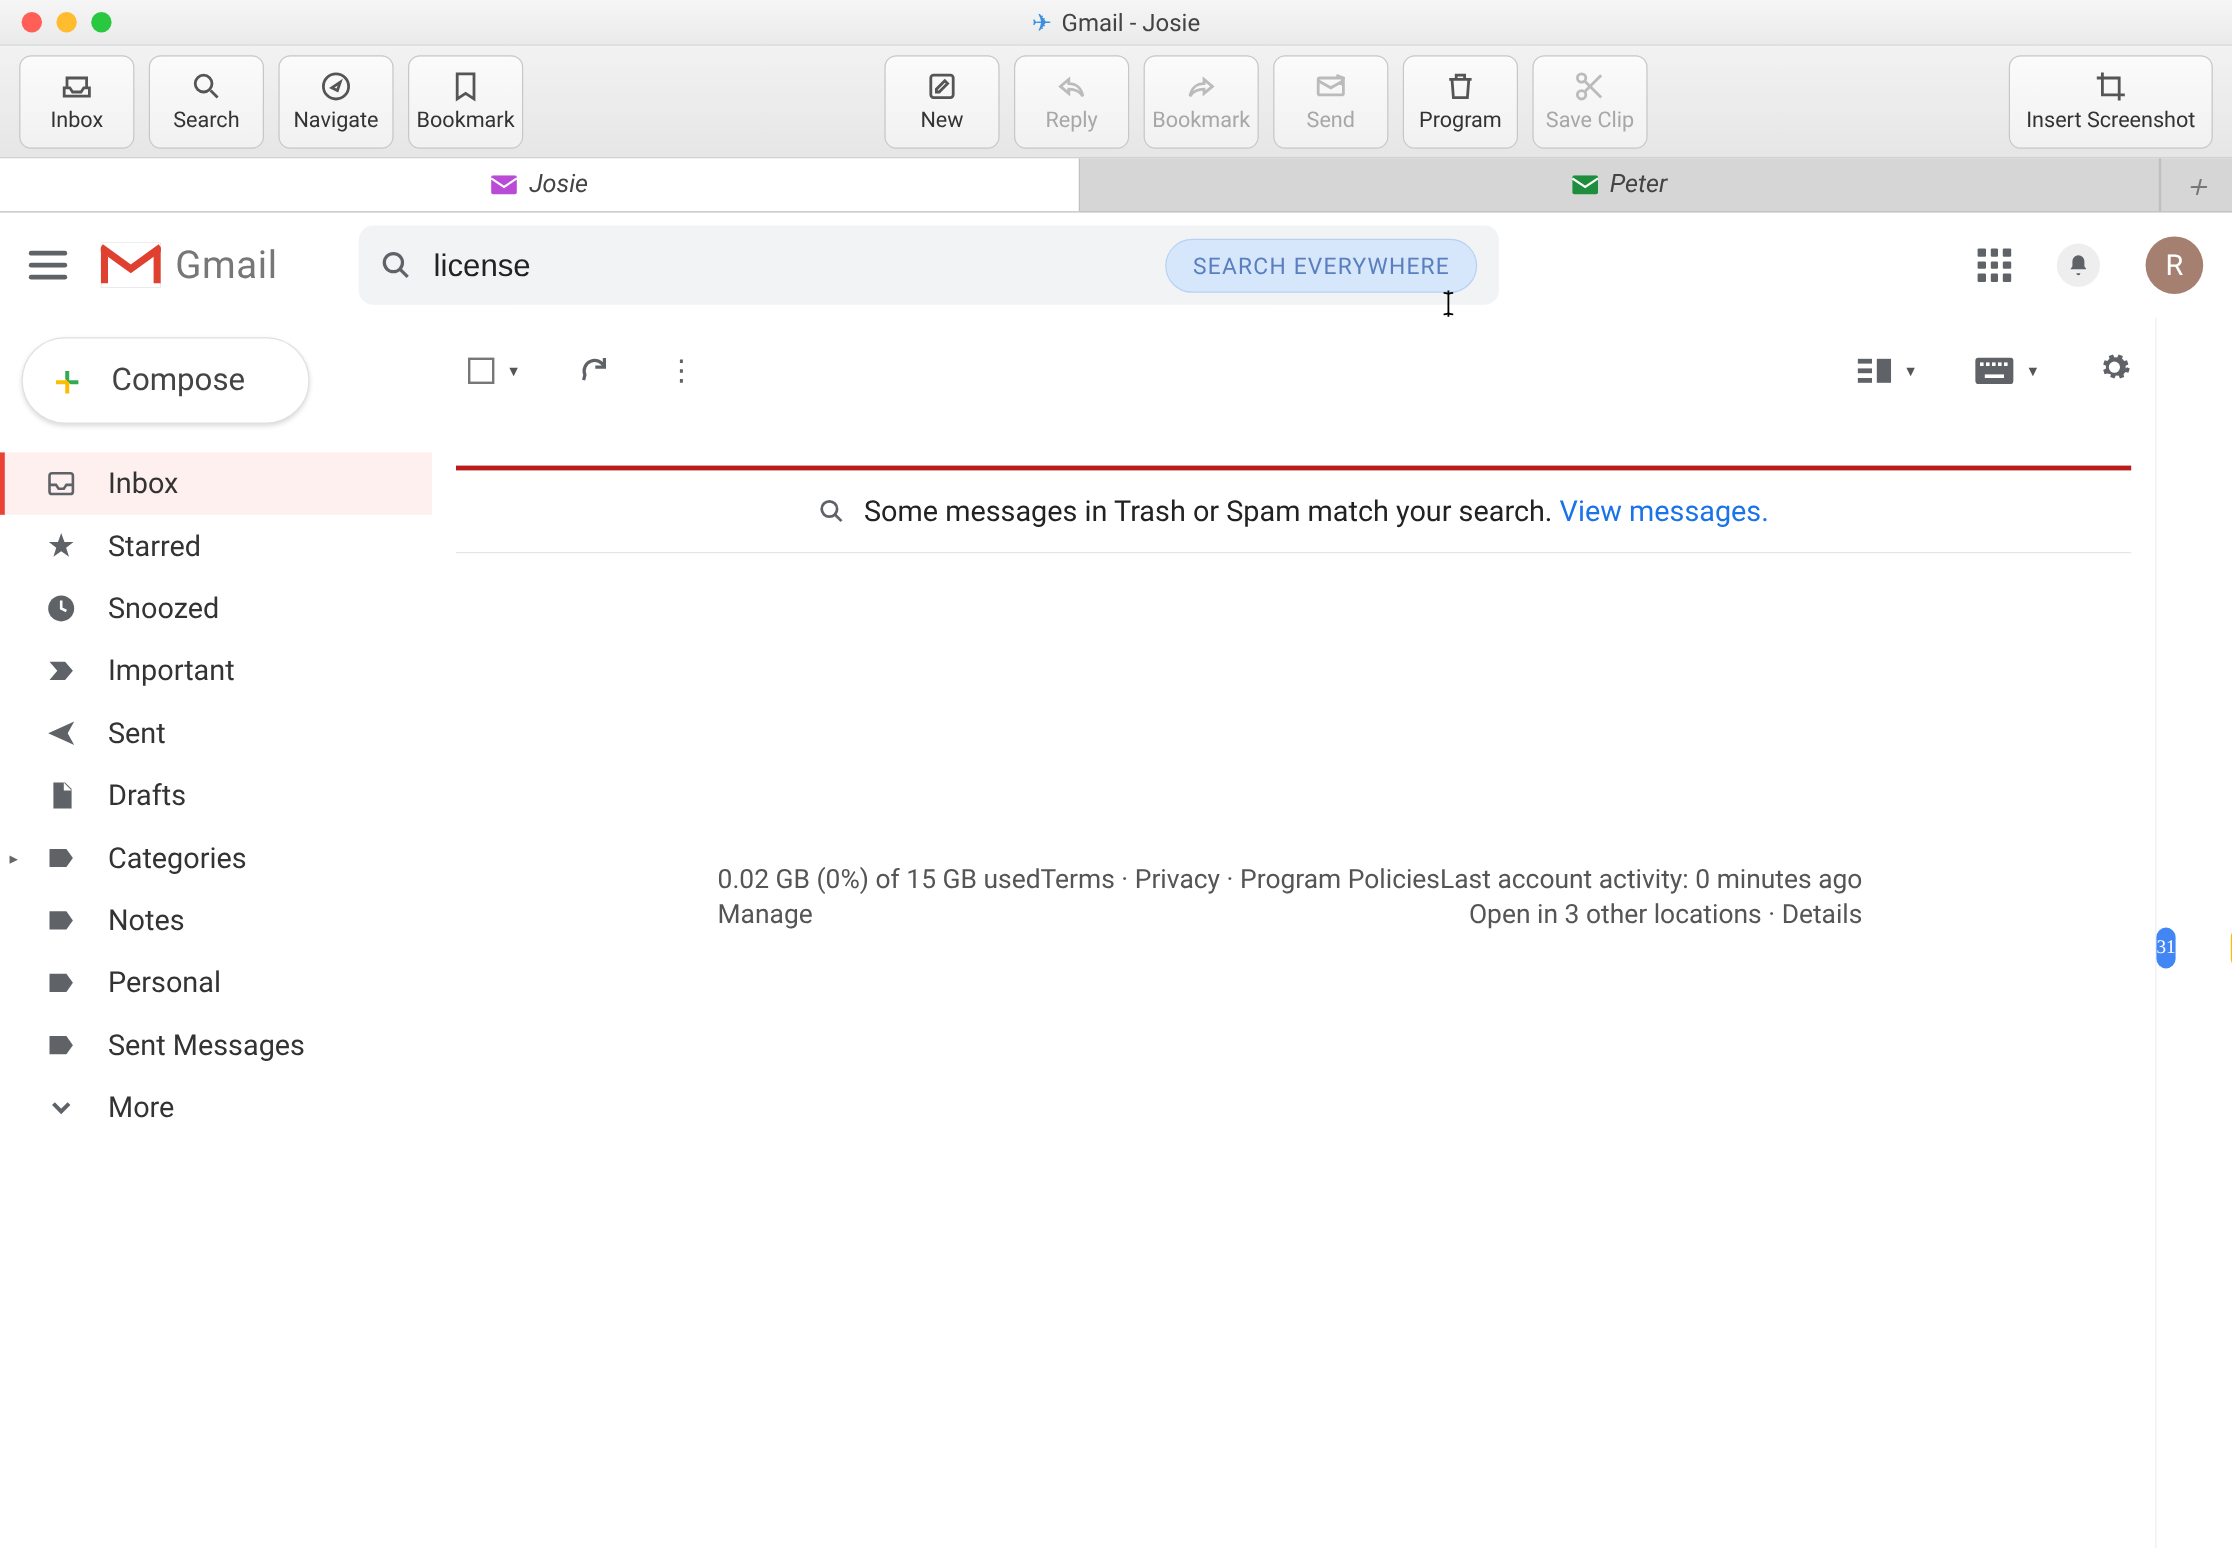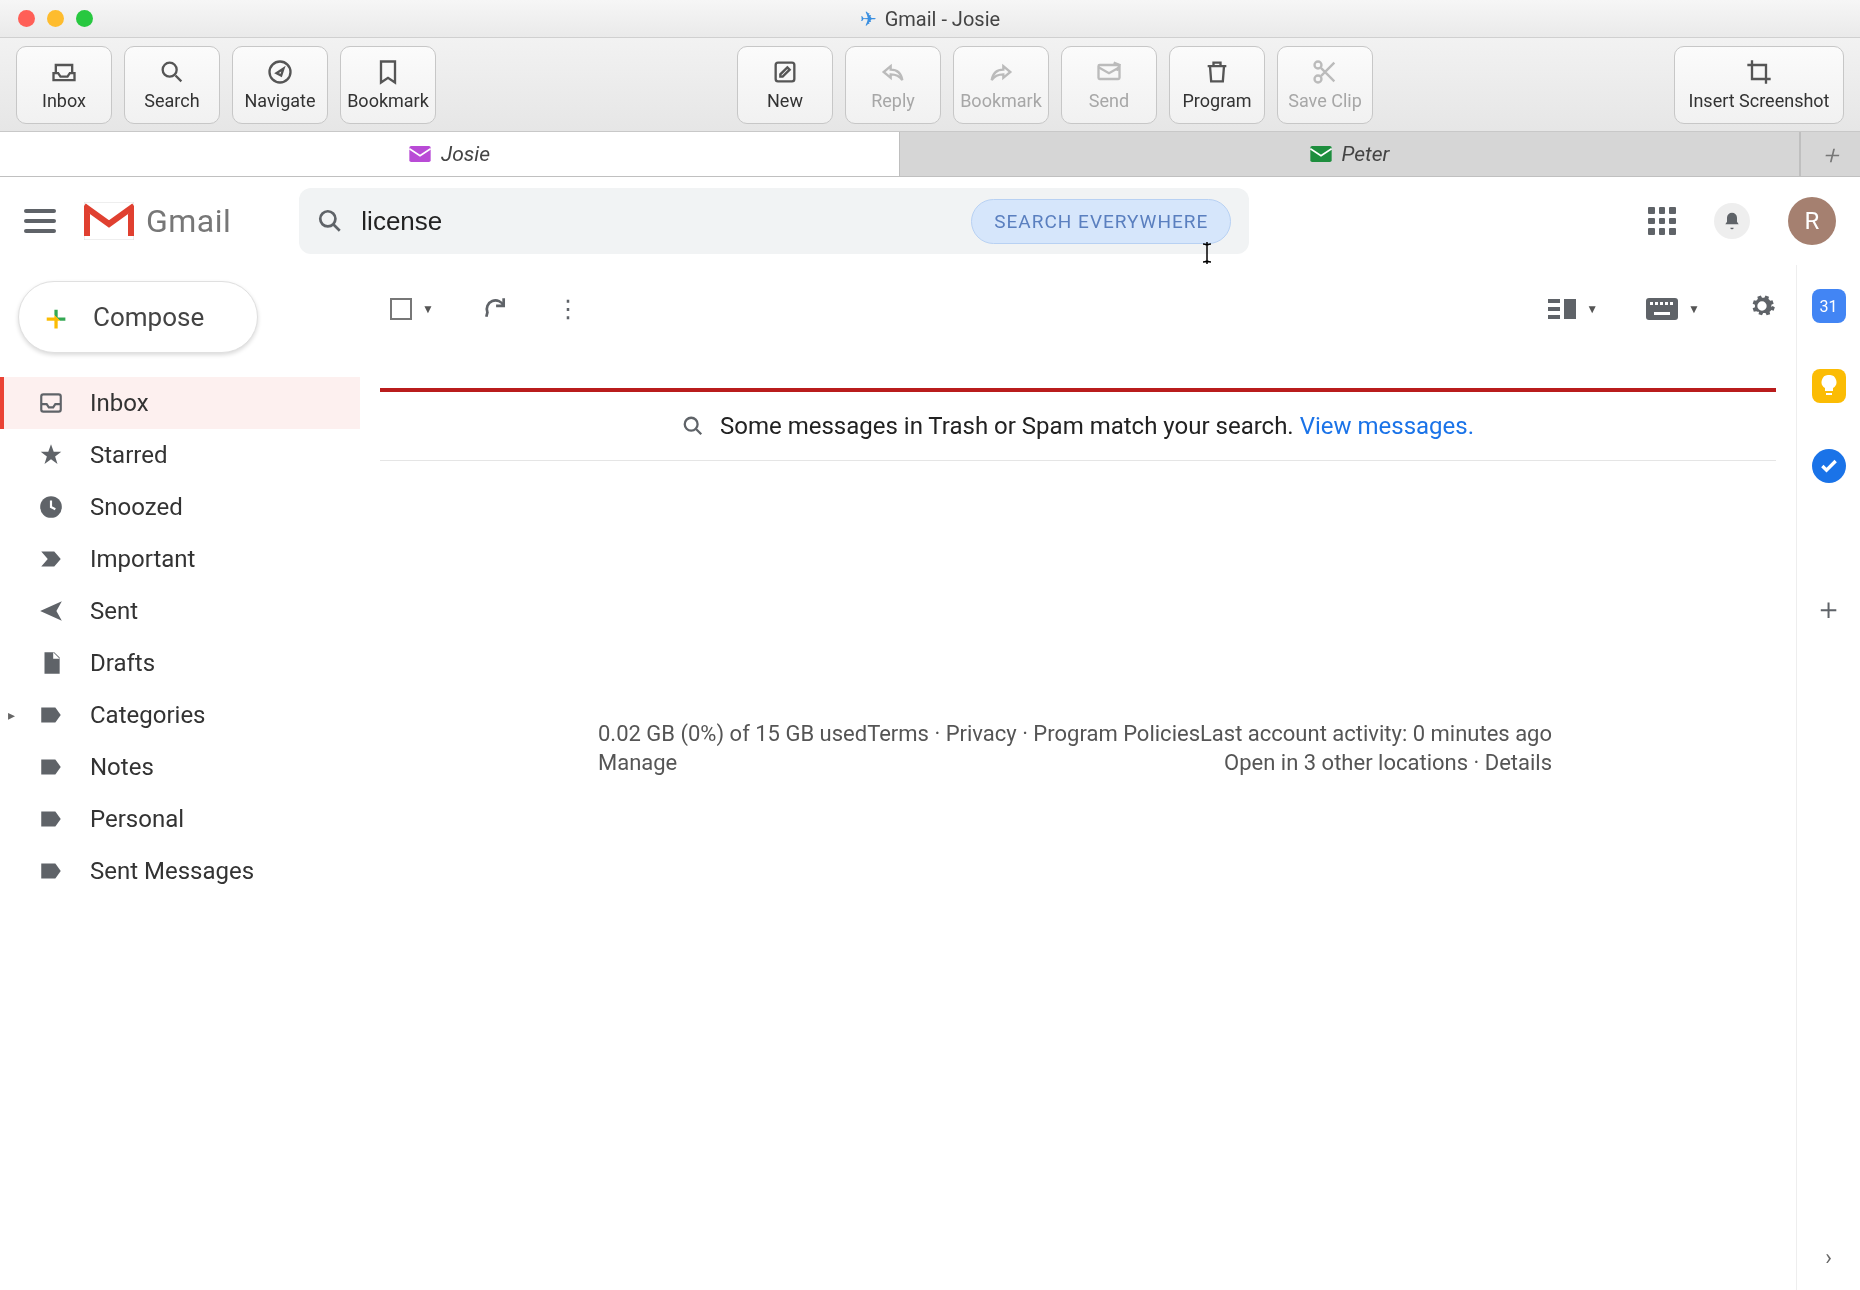--- a/index.html
+++ b/index.html
@@ -57,21 +57,21 @@
 .mail-toolbar .right{margin-left:auto; display:flex; align-items:center; gap:48px; color:#5f6368;}
 .chk{width:22px;height:22px;border:2px solid #777;}
 .caret-small{font-size:12px;color:#555; margin-left:4px;}
 .banner{border-top:4px solid #b91c1c; border-bottom:1px solid #e5e5e5; padding:20px 0; display:flex; justify-content:center; align-items:center; gap:16px; font-size:24px; color:#222;margin-top:47px;}
 .banner a{color:#1a73e8; text-decoration:none;}
 .footer{margin-top:260px; display:flex; justify-content:center; font-size:22px; color:#555; padding:0 10px 0 4px;}
 .footer .col{display:flex; flex-direction:column; gap:4px;}
 .footer .col.center{text-align:center; align-items:center;}
 .footer .col.right{text-align:right; align-items:flex-end;}
 
-.rail{width:64px; border-left:1px solid #eee; display:flex; flex-direction:column; align-items:center; padding-top:24px; gap:46px;}
+.rail{width:64px; border-left:1px solid #eee; display:flex; align-items:center; padding-top:24px; gap:46px;font-family:Liberation Serif, serif;}
 .rail-ico{width:34px;height:34px;border-radius:8px; display:flex; align-items:center; justify-content:center; font-size:16px; color:#fff;}
 .rail-cal{background:#4285f4;}
 .rail-keep{background:#fbbc04;}
 .rail-tasks{background:#1a73e8; border-radius:50%;}
 .rail-add{margin-top:60px; color:#5f6368; font-size:30px;}
 .rail-expand{margin-top:auto; margin-bottom:20px; color:#666; font-size:22px;}
 .gear{font-size:26px;color:#5f6368;}
 .cursor{position:absolute; left:900px; top:52px; pointer-events:none;}
 </style>
 </head>
@@ -301,20 +301,26 @@
           <span class="lbl-ico"><svg viewBox="0 0 24 24" fill="#5f6368">
               <path d="M3 5h13l5 7-5 7H3z"></path>
             </svg></span>
           <span>Personal</span>
         </div>
         <div class="nav-item">
           <span class="lbl-ico"><svg viewBox="0 0 24 24" fill="#5f6368">
               <path d="M3 5h13l5 7-5 7H3z"></path>
             </svg></span>
           <span>Sent Messages</span>
+        </div>
+        <div class="nav-item">
+          <span class="lbl-ico"><svg viewBox="0 0 24 24" fill="none" stroke="#5f6368" stroke-width="3">
+              <path d="M6 9l6 6 6-6"></path>
+            </svg></span>
+          <span>More</span>
         </div>
       </div>
   </div>
 
   <div class="content">
     <div class="mail-area">
       <div class="mail-toolbar">
         <div class="left">
           <span style="display:flex;align-items:center;gap:6px;">
             <span class="chk"></span>

